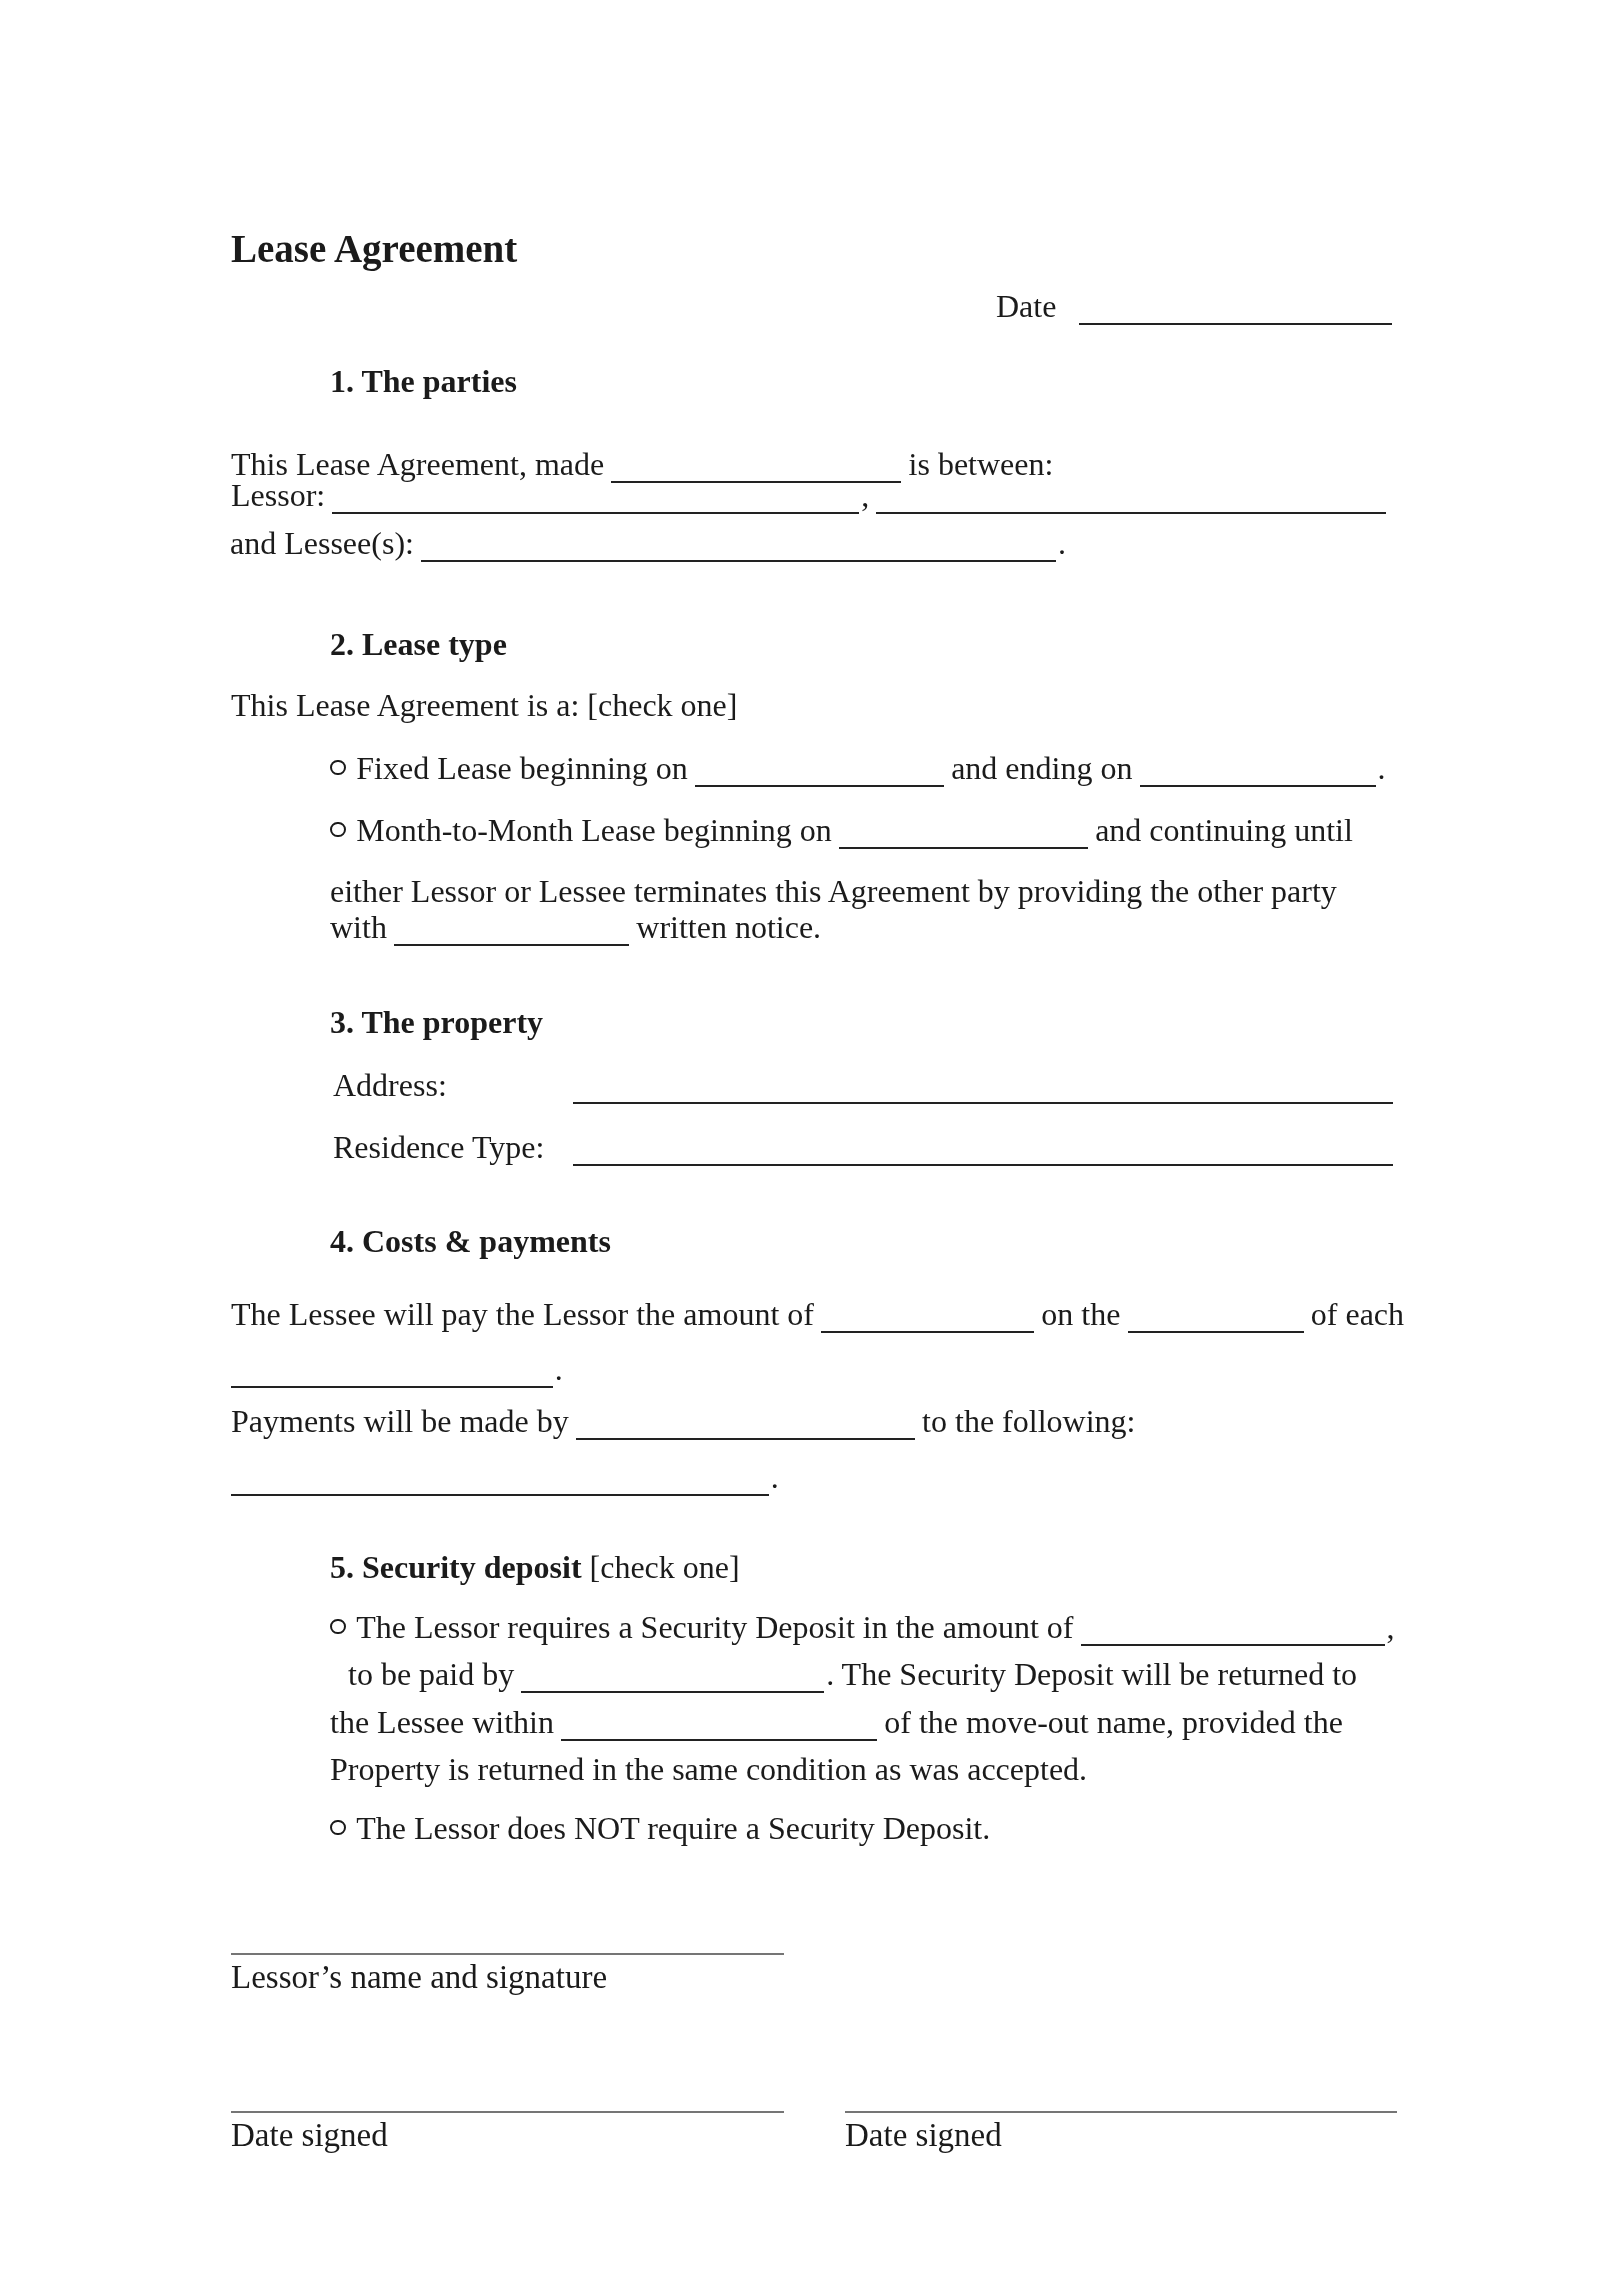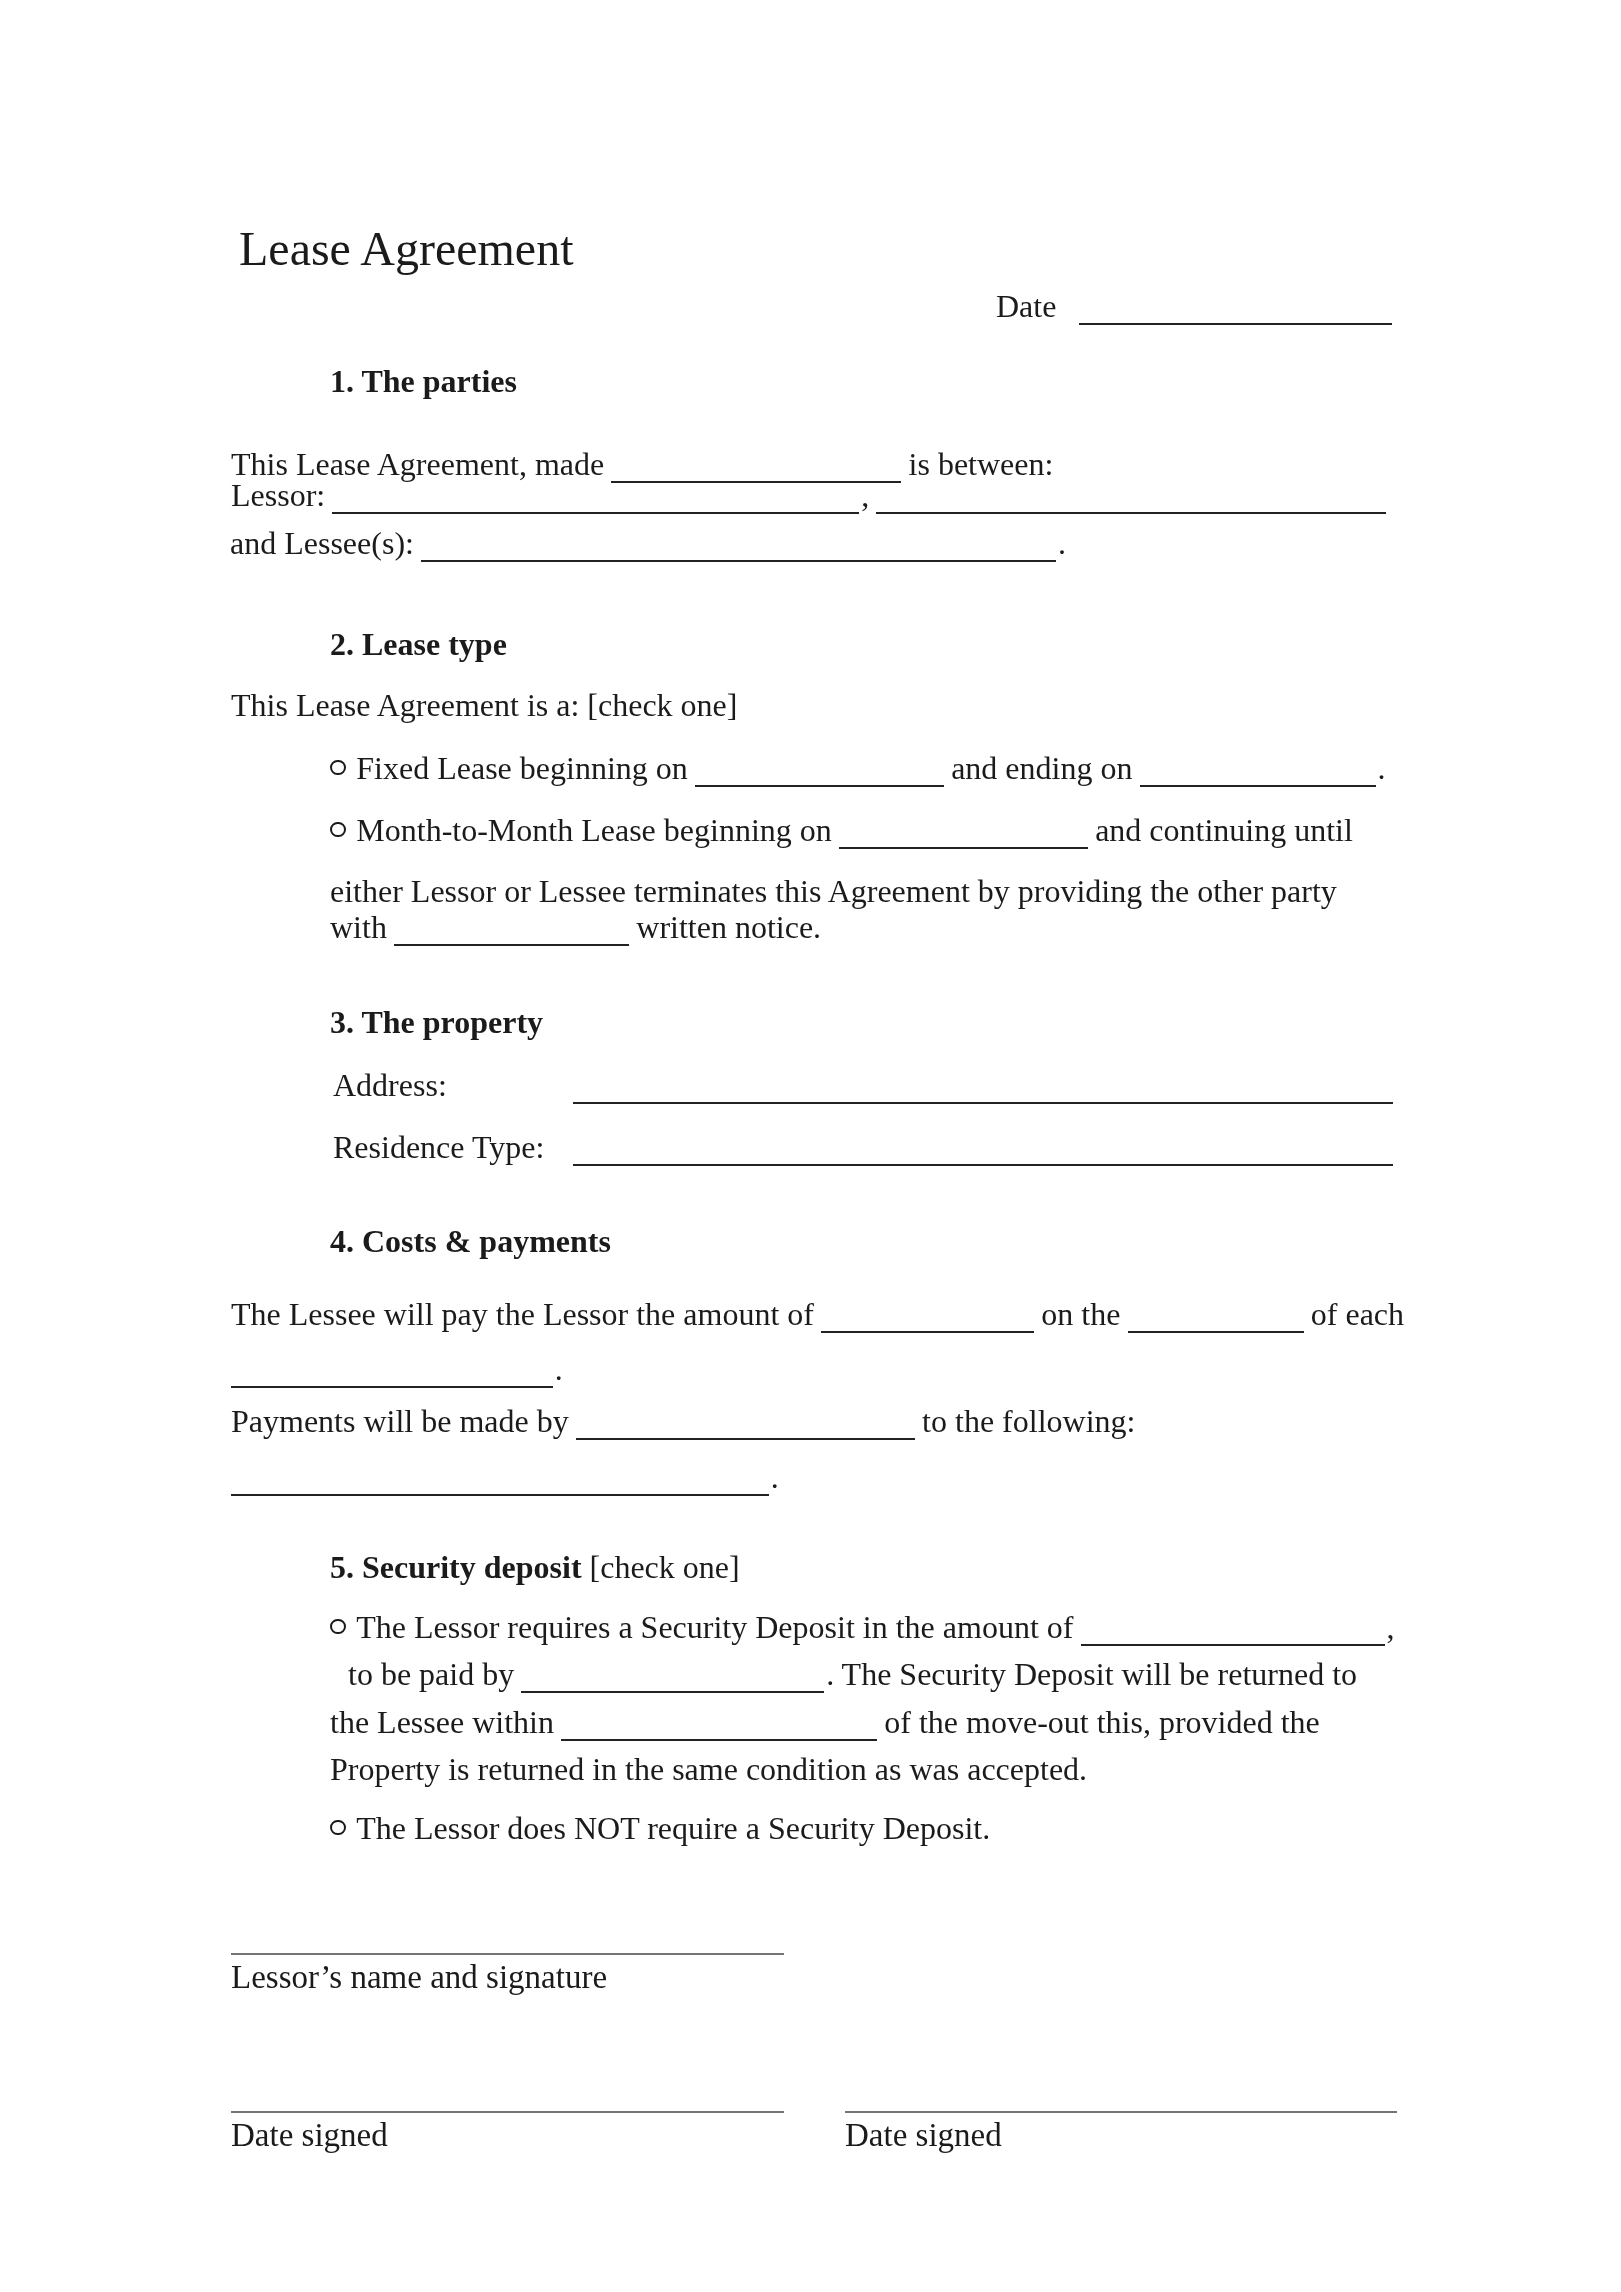--- a/index.html
+++ b/index.html
@@ -12,21 +12,21 @@
     color:#1b1b1b;
     overflow:hidden;
   }
   .line{
     position:absolute;
     white-space:nowrap;
     font-size:32px;
     line-height:38px;
   }
   .heading{font-weight:700;}
-  .title{font-size:48px;font-weight:400;line-height:45px;margin-left:8px;}
+  .title{font-size:39px;font-weight:700;line-height:45px;}
   .blank{
     display:inline-block;
     height:32px;
     border-bottom:2.7px solid #222222;
     vertical-align:bottom;
     margin:0 7.2px;
   }
   .blank.ml0{margin-left:0;}
   .blank.mr0{margin-right:1.8px;}
   .blank.flush{margin:0;}
@@ -89,21 +89,21 @@
   <div class="line" style="left:231px;top:1402px;"><span>Payments will be made by</span><span class="blank" style="width:339px;"></span><span>to the following:</span></div>
 
   <div class="line" style="left:231px;top:1458px;"><span class="blank ml0 mr0" style="width:538px;"></span><span>.</span></div>
 
   <div class="line heading" style="left:330px;top:1548px;"><span>5. Security deposit</span> <span class="note">[check one]</span></div>
 
   <div class="line" style="left:330px;top:1608px;"><span class="radio"></span><span>The Lessor requires a Security Deposit in the amount of</span><span class="blank mr0" style="width:304px;"></span><span>,</span></div>
 
   <div class="line" style="left:348px;top:1655px;"><span>to be paid by</span><span class="blank mr0" style="width:303px;"></span><span>. The Security Deposit will be returned to</span></div>
 
-  <div class="line" style="left:330px;top:1703px;"><span>the Lessee within</span><span class="blank" style="width:316px;"></span><span>of the move-out this, provided the</span></div>
+  <div class="line" style="left:330px;top:1703px;"><span>the Lessee within</span><span class="blank" style="width:316px;"></span><span>of the move-out name, provided the</span></div>
 
   <div class="line" style="left:330px;top:1750px;text-align:right;">Property is returned in the same condition as was accepted.</div>
 
   <div class="line" style="left:330px;top:1809px;"><span class="radio"></span><span>The Lessor does NOT require a Security Deposit.</span></div>
 
   <div class="sig" style="left:231px;top:1953px;width:553px;">
     <div class="rule"></div>
     <div class="lbl">Lessor’s name and signature</div>
   </div>
 

